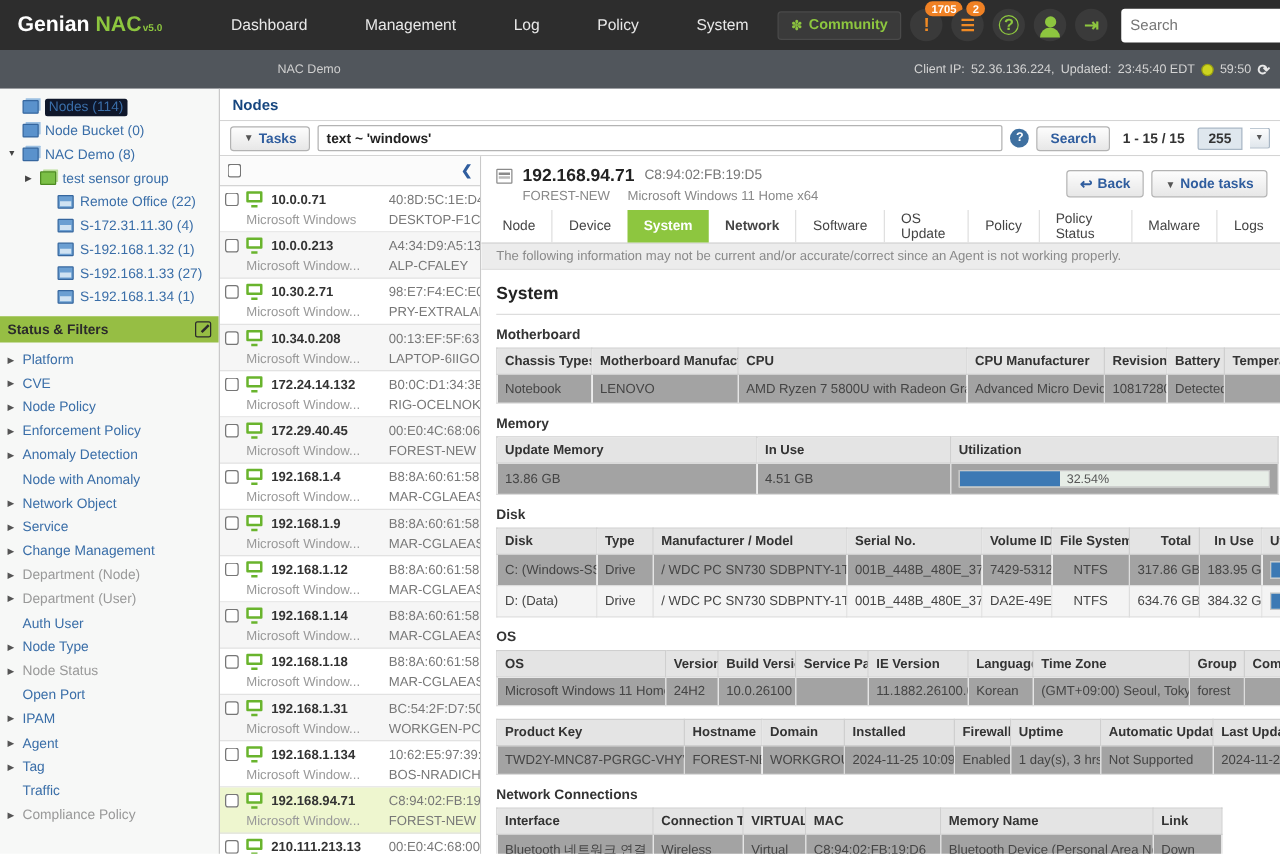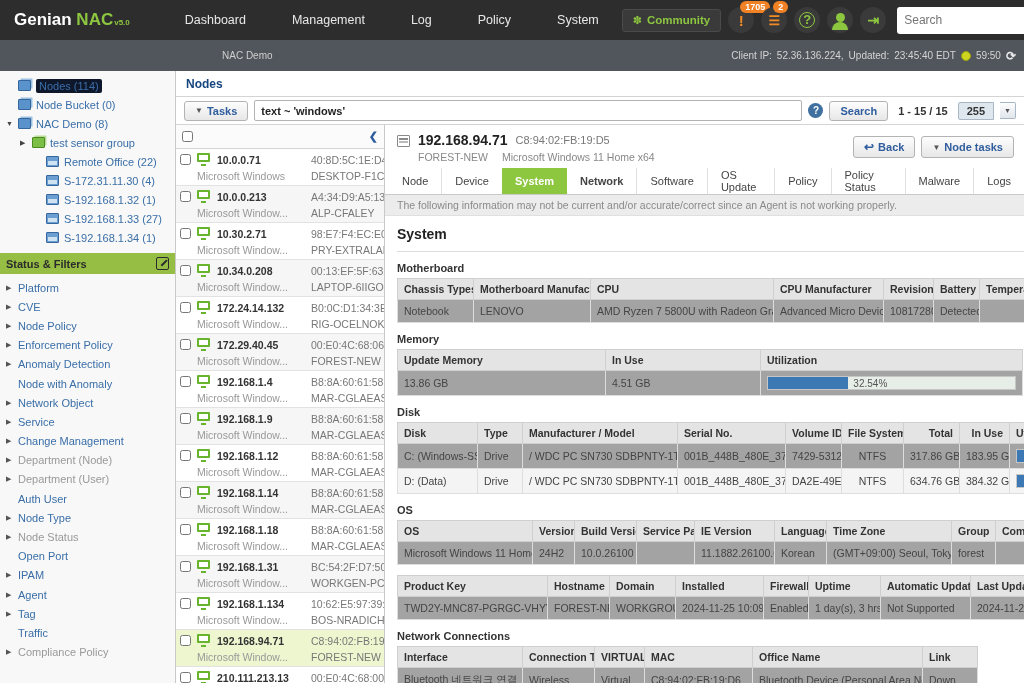--- a/index.html
+++ b/index.html
@@ -731,21 +731,21 @@
                 <col style="width: 108px;">
                 <col style="width: 170px;">
                 <col style="width: 55px;">
               </colgroup>
               <thead>
                 <tr>
                   <th>Interface</th>
                   <th>Connection Type</th>
                   <th>VIRTUAL</th>
                   <th>MAC</th>
-                  <th>Office Name</th>
+                  <th>Memory Name</th>
                   <th>Link</th>
                 </tr>
               </thead>
               <tbody>
                 <tr>
                   <td>Bluetooth 네트워크 연결</td>
                   <td>Wireless</td>
                   <td>Virtual</td>
                   <td>C8:94:02:FB:19:D6</td>
                   <td>Bluetooth Device (Personal Area Network)</td>

